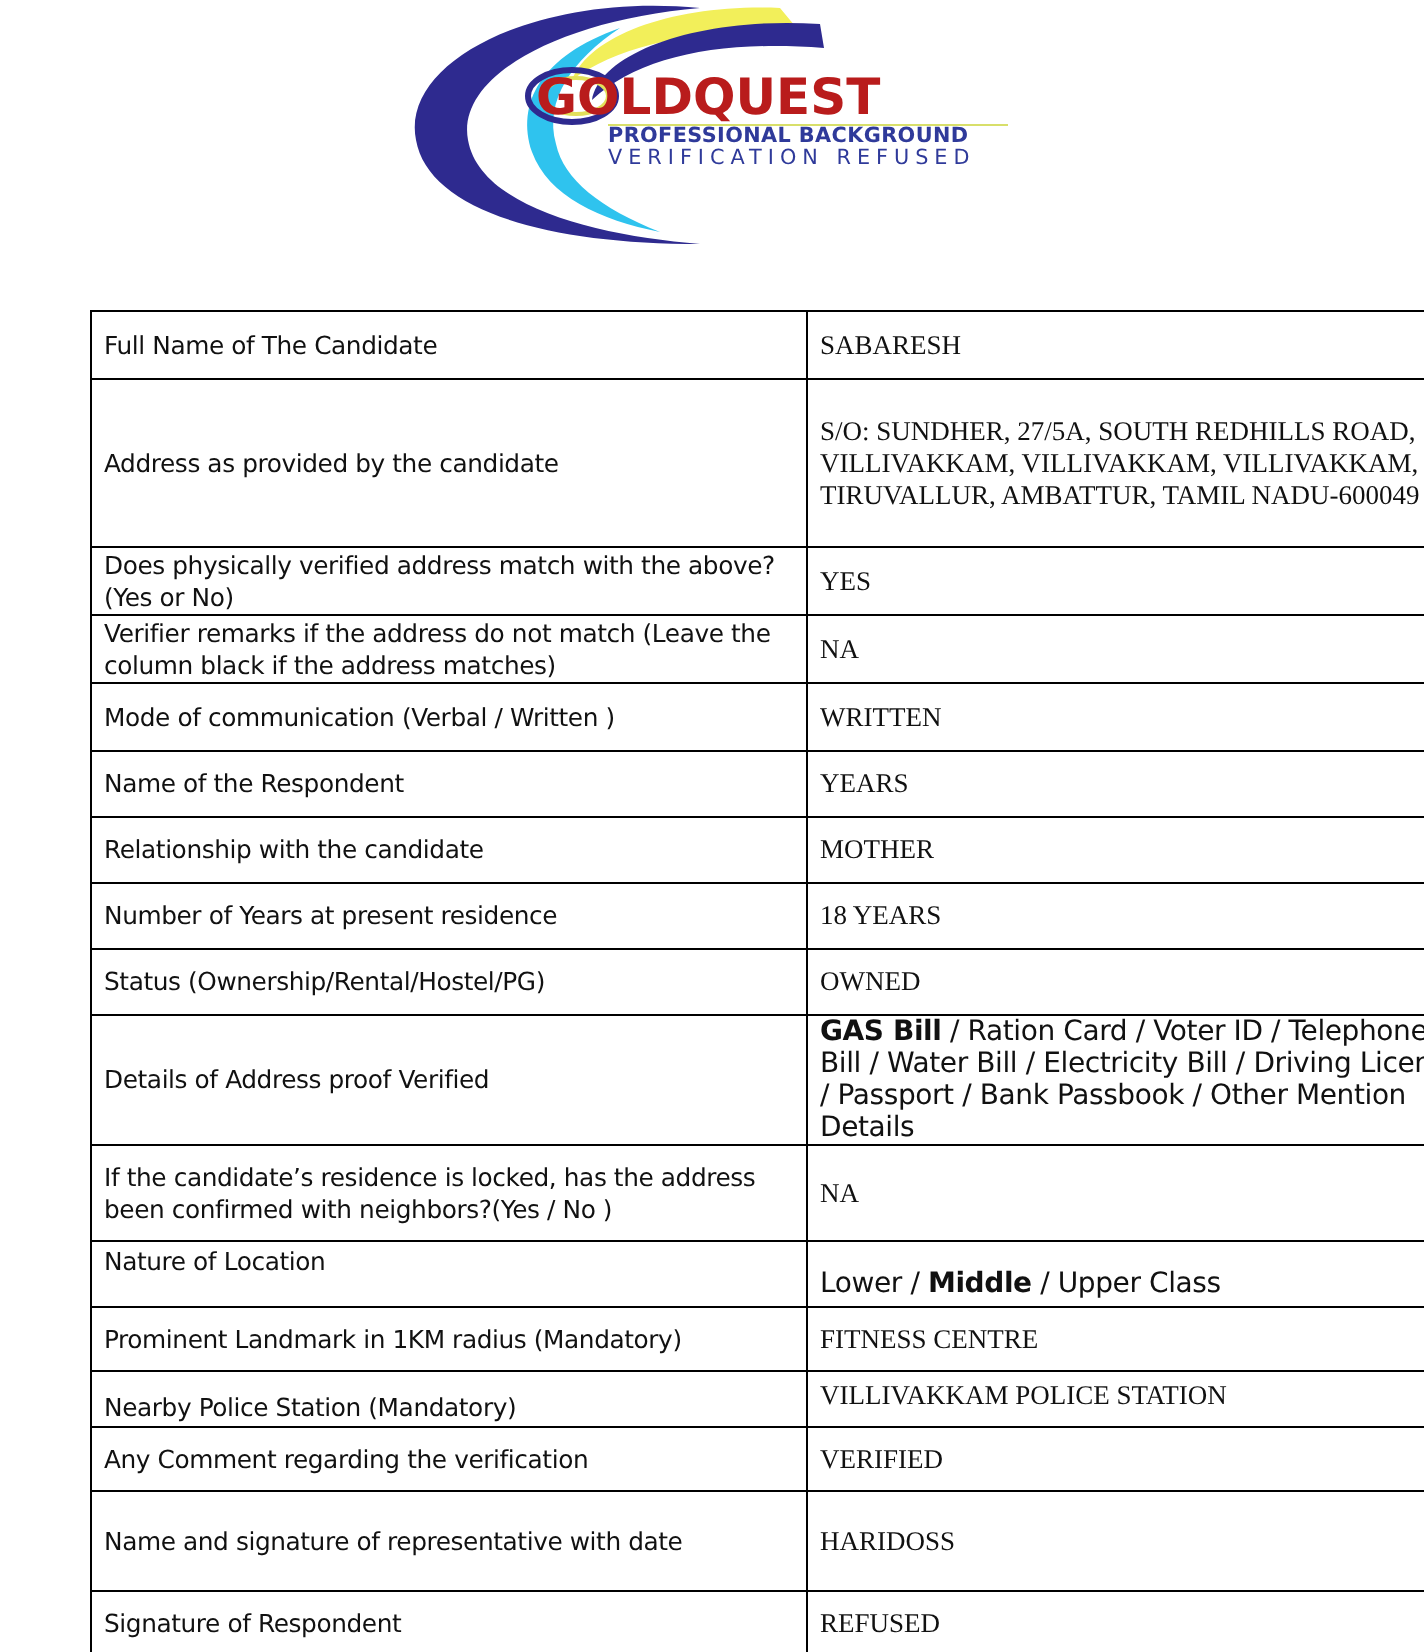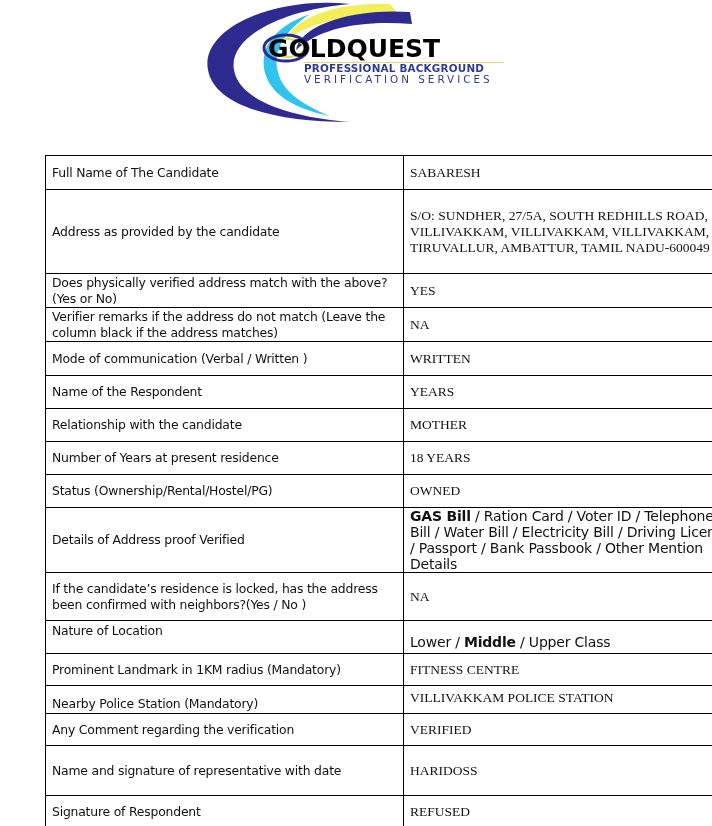--- a/index.html
+++ b/index.html
@@ -1,19 +1,19 @@
 <!DOCTYPE html>
 <html><head>
 <meta charset="utf-8">
 <style>
   html, body { margin:0; padding:0; background:#ffffff; }
   body { width:712px; height:826px; position:relative; overflow:hidden; font-family:"DejaVu Sans", sans-serif; }
   .logo { position:absolute; left:200px; top:0; width:320px; height:128px; }
   .logo svg { position:absolute; left:0; top:0; }
-  .brand { position:absolute; left:68px; top:35px; font-family:"DejaVu Sans", sans-serif; font-weight:bold; font-size:25px; color:#000000; letter-spacing:0px; white-space:nowrap; line-height:28px; }
+  .brand { position:absolute; left:68px; top:35px; font-family:"DejaVu Sans", sans-serif; font-weight:bold; font-size:25px; color:#b91c1c; letter-spacing:0px; white-space:nowrap; line-height:28px; }
   .brand-rule { position:absolute; left:104px; top:62px; width:200px; height:1px; background:#d8df6a; }
   .tag1 { position:absolute; left:104px; top:62px; font-family:"DejaVu Sans", sans-serif; font-size:10.4px; color:#2f3a9a; white-space:nowrap; letter-spacing:0.2px; line-height:12px;font-weight:bold; }
   .tag2 { position:absolute; left:104px; top:73px; font-family:"DejaVu Sans", sans-serif; font-size:10.4px; color:#2f3a9a; white-space:nowrap; letter-spacing:3px; line-height:12px; }
 
   table.report { position:absolute; left:9px; top:155px; width:694px; border-collapse:collapse;margin-left:36px; }
   table.report td { border:1.3px solid #000; padding:0 6px; vertical-align:middle; color:#111; }
   td.lbl { width:345px; font-family:"DejaVu Sans", sans-serif; font-size:12.4px; line-height:16px; letter-spacing:-0.2px; }
   td.val { text-align:left; font-family:"Liberation Serif", serif; font-size:13.5px; line-height:16px; }
   td.val.sans { font-family:"DejaVu Sans", sans-serif; font-size:14px; letter-spacing:-0.2px; }
   .b { font-weight:bold; }
@@ -31,21 +31,21 @@
     <path d="M190 4 C 140 2, 96 16, 86 40 C 110 22, 150 14, 200 16 Z" fill="#f2ef5a"></path>
 
     <path d="M210 12 C 150 8, 100 26, 96 50 C 120 28, 160 20, 212 24 Z" fill="#2e2a8f"></path>
 
     <ellipse cx="86" cy="48" rx="22" ry="13" fill="none" stroke="#2e2a8f" stroke-width="3"></ellipse>
     <ellipse cx="88" cy="48" rx="16" ry="9" fill="none" stroke="#e2e05a" stroke-width="2"></ellipse>
   </svg>
   <div class="brand">GOLDQUEST</div>
   <div class="brand-rule"></div>
   <div class="tag1">PROFESSIONAL BACKGROUND</div>
-  <div class="tag2">VERIFICATION SERVICES</div>
+  <div class="tag2">VERIFICATION REFUSED</div>
 </div>
 
 <table class="report">
   <tbody>
     <tr style="height:34px">
       <td class="lbl">Full Name of The Candidate</td>
       <td class="val">SABARESH</td>
     </tr>
     <tr style="height:84px">
       <td class="lbl">Address as provided by the candidate</td>

